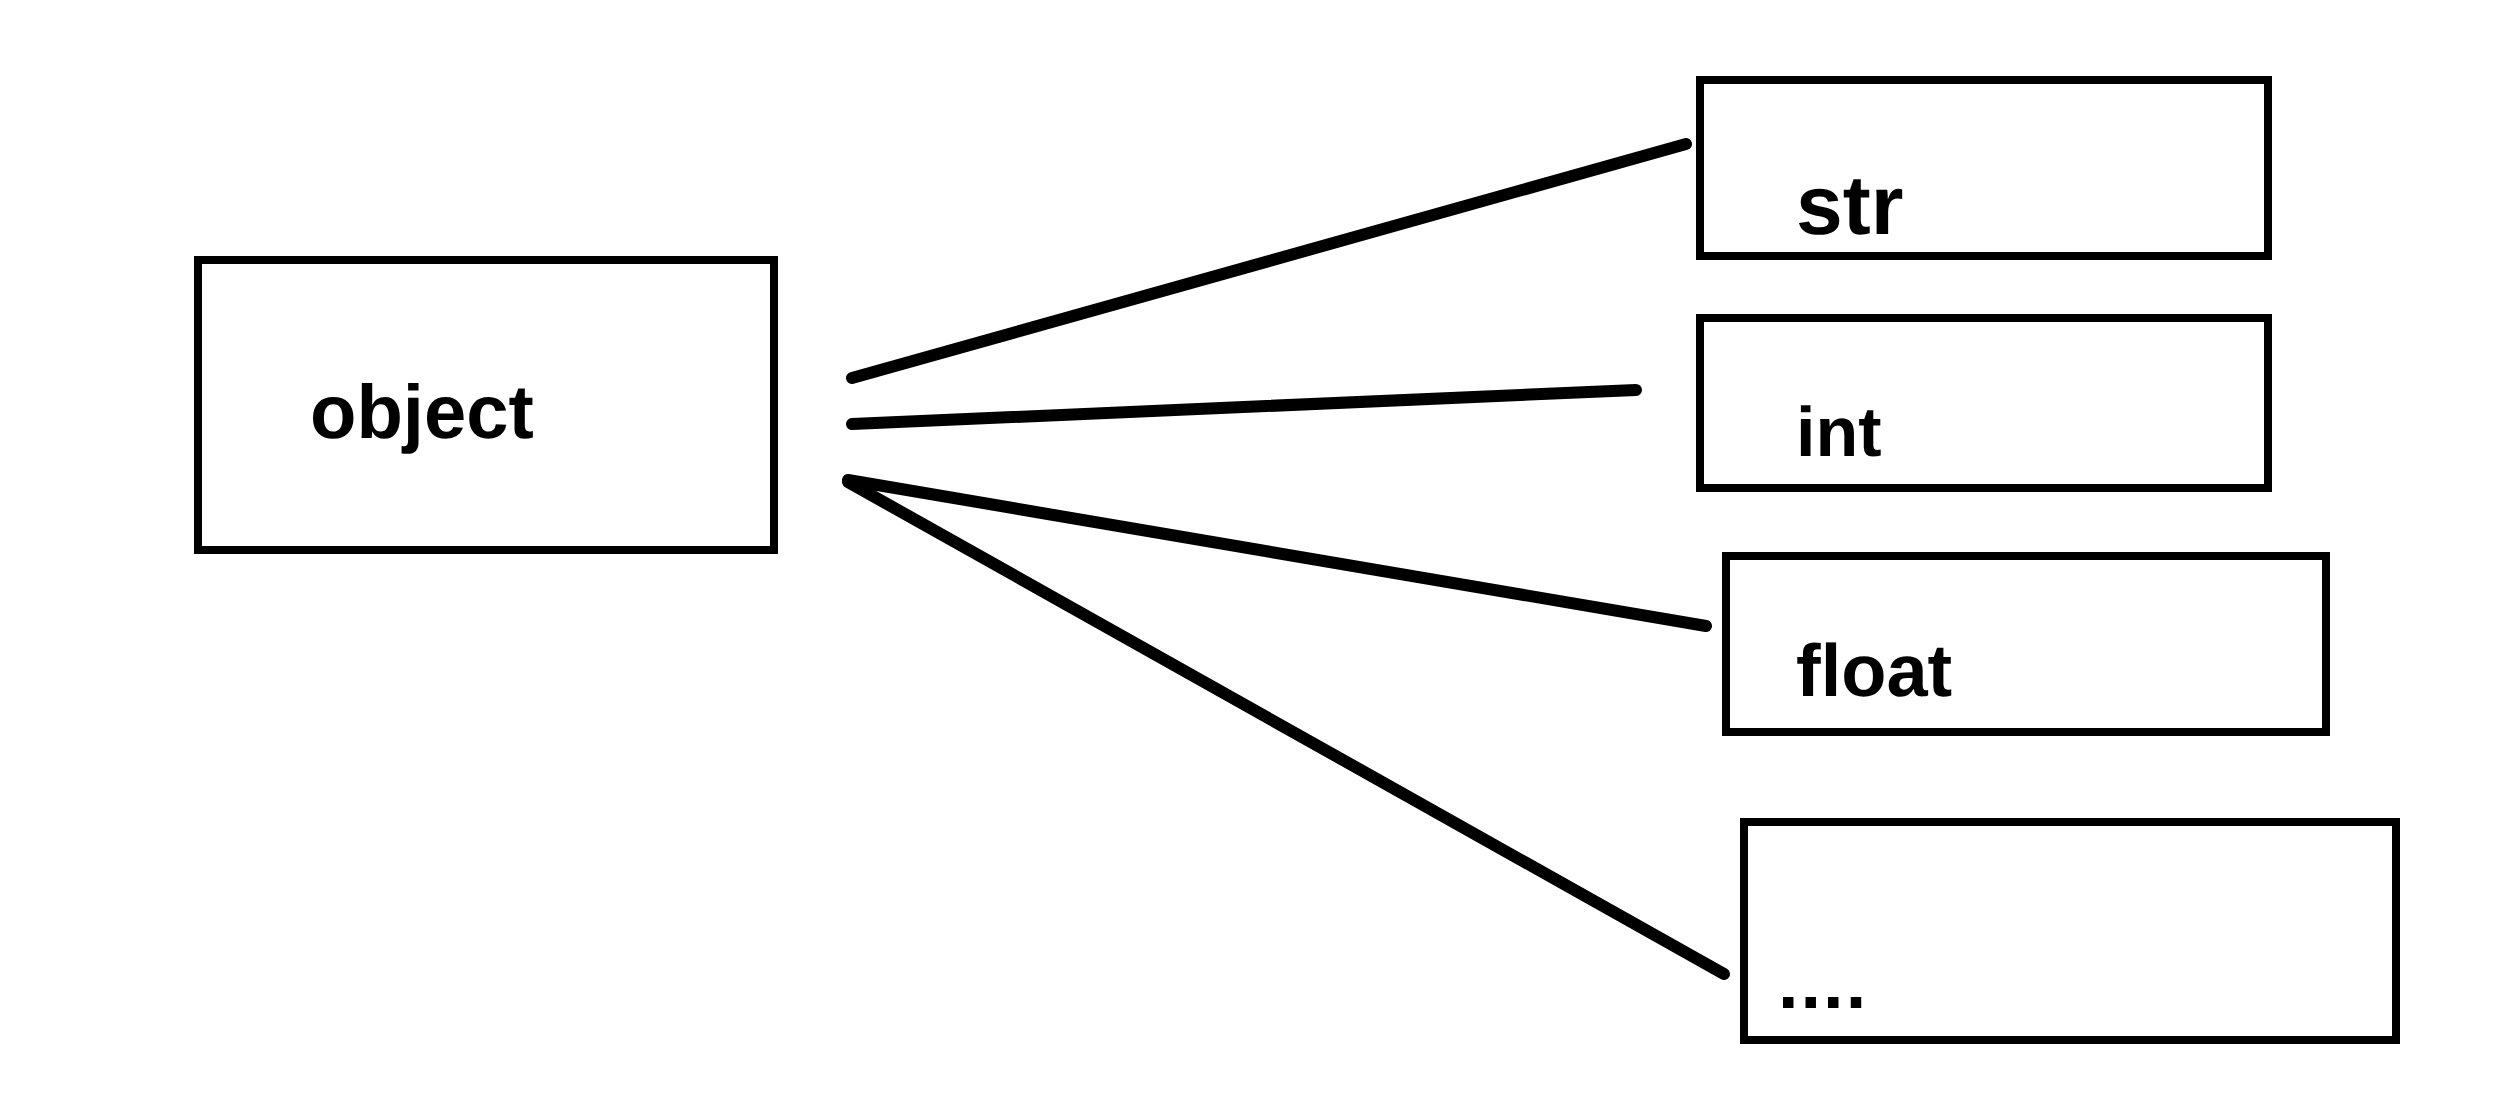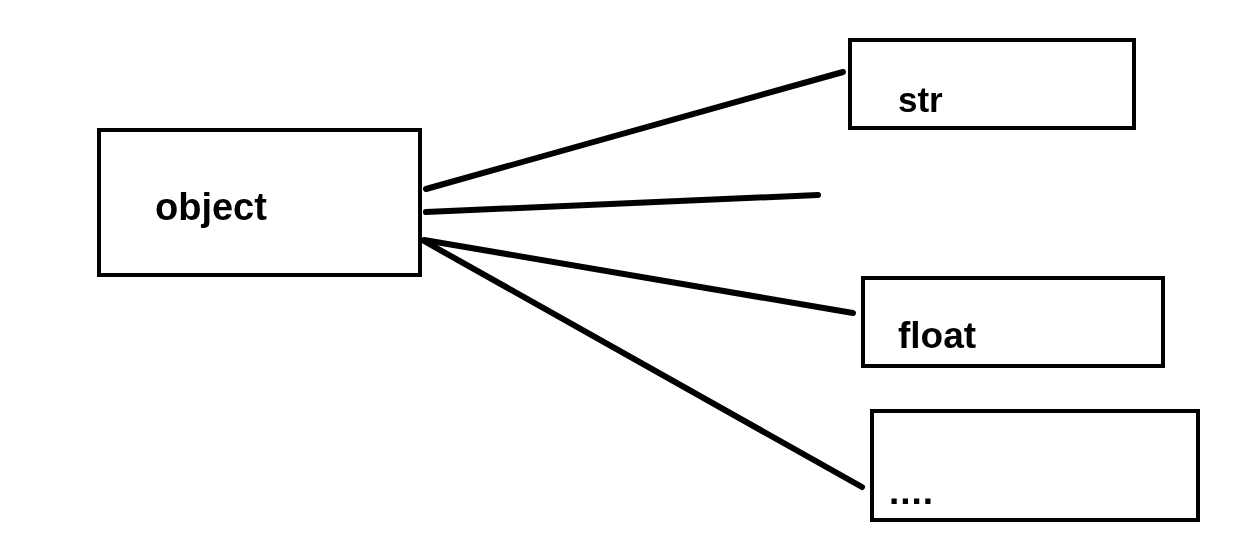--- a/index.html
+++ b/index.html
@@ -28,39 +28,39 @@
     position: absolute;
     font-weight: bold;
     color: #000000;
     white-space: nowrap;
     line-height: 1;
   }
   
   #node-object {
     left: 97px;
     top: 128px;
-    width: 325px;
+    width: 292px;
     height: 149px;
   }
   #node-object .node-label {
     left: 54px;
     top: 56px;
     font-size: 38px;
   }
   
   #node-str {
     left: 848px;
     top: 38px;
     width: 288px;
     height: 92px;
   }
   #node-str .node-label {
     left: 46px;
     top: 40px;
-    font-size: 35px;
+    font-size: 42px;
   }
   
   #node-int {
     left: 848px;
     top: 157px;
     width: 288px;
     height: 89px;
   }
   #node-int .node-label {
     left: 46px;
@@ -114,20 +114,23 @@
   </svg>
 
   <div class="node" id="node-object">
     <span class="node-label">object</span>
   </div>
 
   <div class="node" id="node-str">
     <span class="node-label">str</span>
   </div>
 
+  <div class="node" id="node-int">
+    <span class="node-label">int</span>
+  </div>
 
   <div class="node" id="node-float">
     <span class="node-label">float</span>
   </div>
 
   <div class="node" id="node-ellipsis">
     <span class="node-label">....</span>
   </div>
 
 </div>

